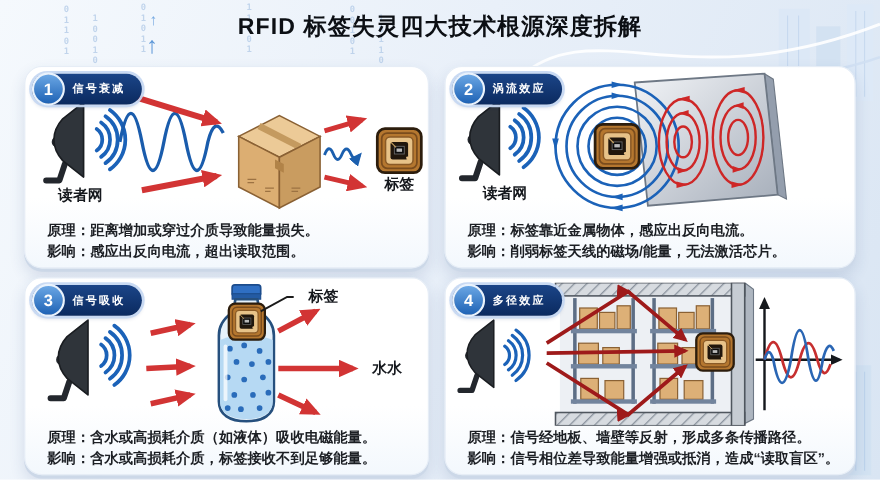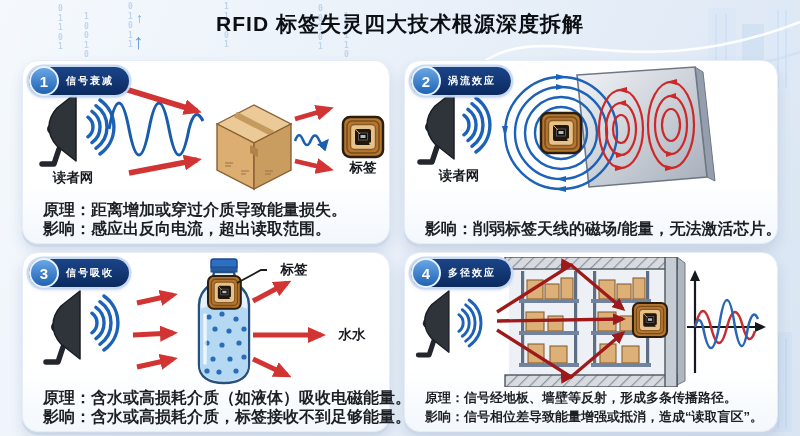--- a/index.html
+++ b/index.html
@@ -34,21 +34,21 @@
     border:2px solid #e9f2fc;box-sizing:border-box;color:#fff;font-weight:800;font-size:15px;
     display:flex;align-items:center;justify-content:center;
   }
   .badge .blabel{color:#ffffff;font-weight:700;font-size:10px;letter-spacing:2px;}
   .art{position:absolute;left:4px;top:4px;z-index:1;}
   .art-tl,.art-tr{height:134px;} .art-bl,.art-br{height:130px;}
   .art-tl,.art-bl{width:360px;} .art-tr,.art-br{width:366px;}
   .art svg{display:block;width:100%;height:100%;}
   .flabel{position:absolute;font-weight:800;font-size:13.5px;color:#15181d;text-align:center;z-index:3;}
   .notes{position:absolute;left:20px;right:6px;bottom:5px;z-index:3;color:#1c1f24;}
-  .notes p{margin:0;white-space:nowrap;font-size:16px;line-height:19px;}
+  .notes p{margin:0;white-space:nowrap;font-size:13px;line-height:19px;}
   .panel-multipath .notes p{font-size:13px;}
   .nl{font-weight:800;} .nt{font-weight:700;}
   
   .bin{position:absolute;white-space:pre;font:700 8px/9.5px "DejaVu Sans Mono",monospace;color:#b5cce8;opacity:.8;z-index:1;}
   .uparrow{position:absolute;color:#79abe2;font-weight:800;z-index:1;}
   .decor-svg{position:absolute;z-index:0;}
 </style>
 </head>
 <body>
 
@@ -269,20 +269,21 @@
             <polygon points="6,-46 -5,-43 6,-40"></polygon>
               <polygon points="-6,40 5,43 -6,46"></polygon>
             <polygon points="5,-32 -4,-29 5,-26"></polygon>
               <polygon points="-5,26 4,29 -5,32"></polygon>
           </g>
         </g>
       </svg>
       <span class="flabel" style="left:10px;top:102px;width:80px">读者网</span>
     </div>
     <div class="notes">
+      <p><span class="nl">原理：</span><span class="nt">标签靠近金属物体，感应出反向电流。</span></p>
       <p><span class="nl">影响：</span><span class="nt">削弱标签天线的磁场/能量，无法激活芯片。</span></p>
     </div>
   </section>
 
   <section class="panel panel-absorption">
     <div class="badge">
       <span class="num">3</span>
       <span class="blabel">信号吸收</span>
     </div>
     <div class="art art-bl">

